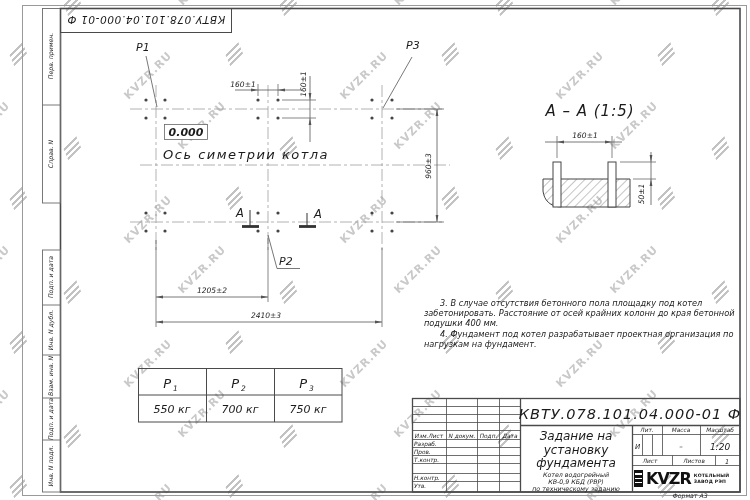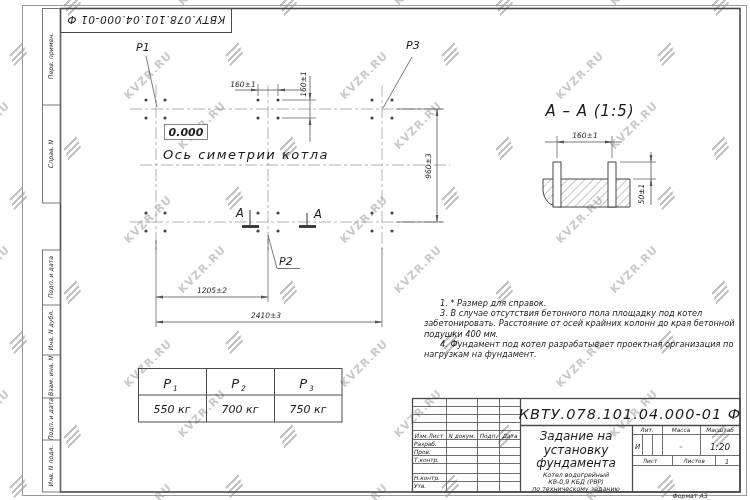--- a/index.html
+++ b/index.html
@@ -327,21 +327,28 @@
       <text class="t" font-size="5.8" text-anchor="middle" x="650" y="463">Лист</text>
       <text class="t" font-size="5.8" text-anchor="middle" x="694" y="463">Листов</text>
       <text class="t" font-size="6.5" text-anchor="middle" x="727" y="463.5">1</text>
     </g>
   </svg>
 
   <div class="html-layer">
     <div id="stamp-text">КВТУ.078.101.04.000-01  Ф</div>
 
     <div id="notes">
-      <p>1. * Размер для справок.</p>
       <p>3. В случае отсутствия бетонного пола площадку под котел забетонировать. Расстояние от осей крайних колонн до края бетонной подушки 400 мм.</p>
       <p>4. Фундамент под котел разрабатывает проектная организация по нагрузкам на фундамент.</p>
     </div>
 
+    <div id="tb-logo">
+      <div class="logo-glyph"></div>
+      <div class="logo-word">KVZR</div>
+      <div class="logo-caption">
+        <div>КОТЕЛЬНЫЙ</div>
+        <div>ЗАВОД РЭП</div>
+      </div>
+    </div>
 
     <div id="format-label">Формат А3</div>
   </div>
 </div>
 
 </body></html>

